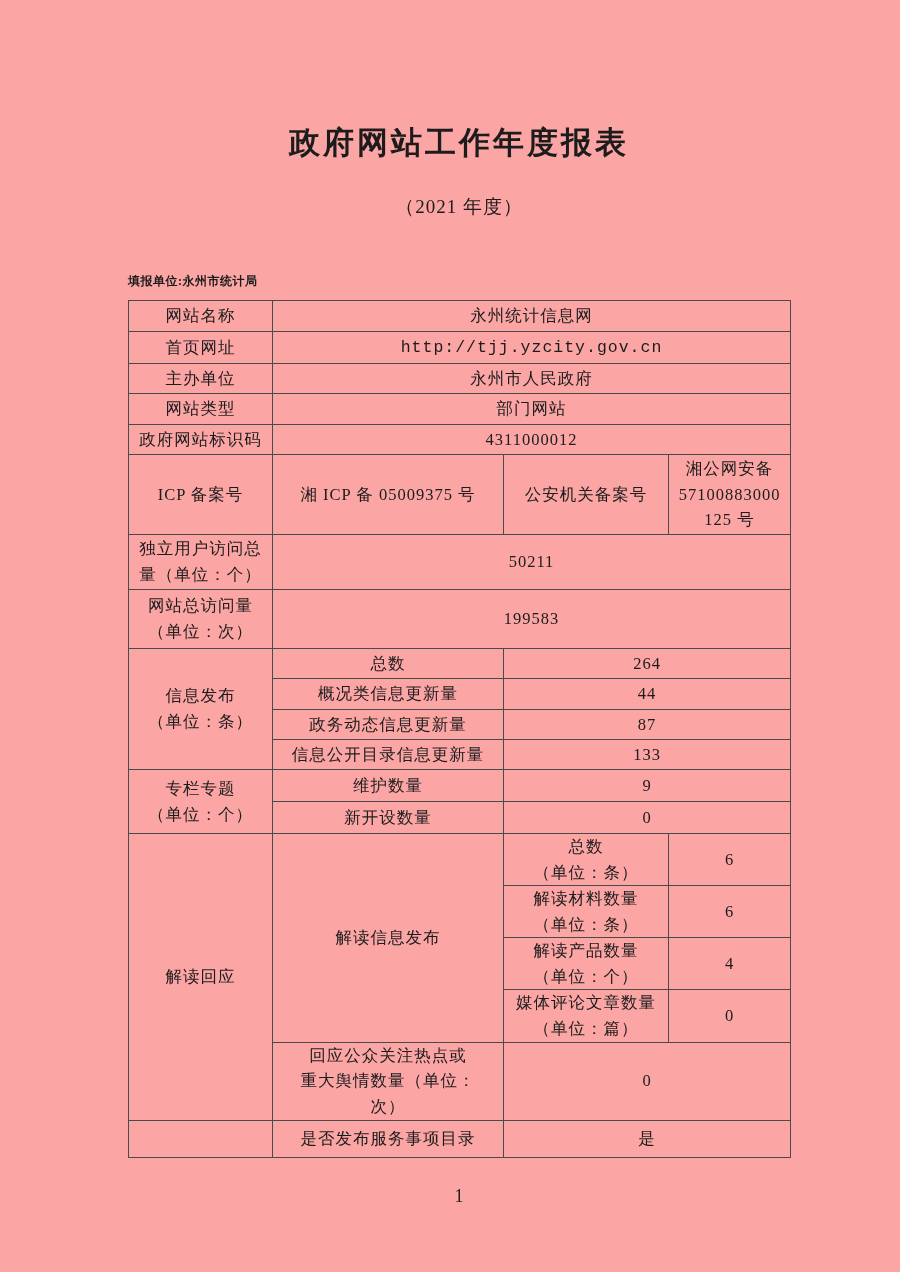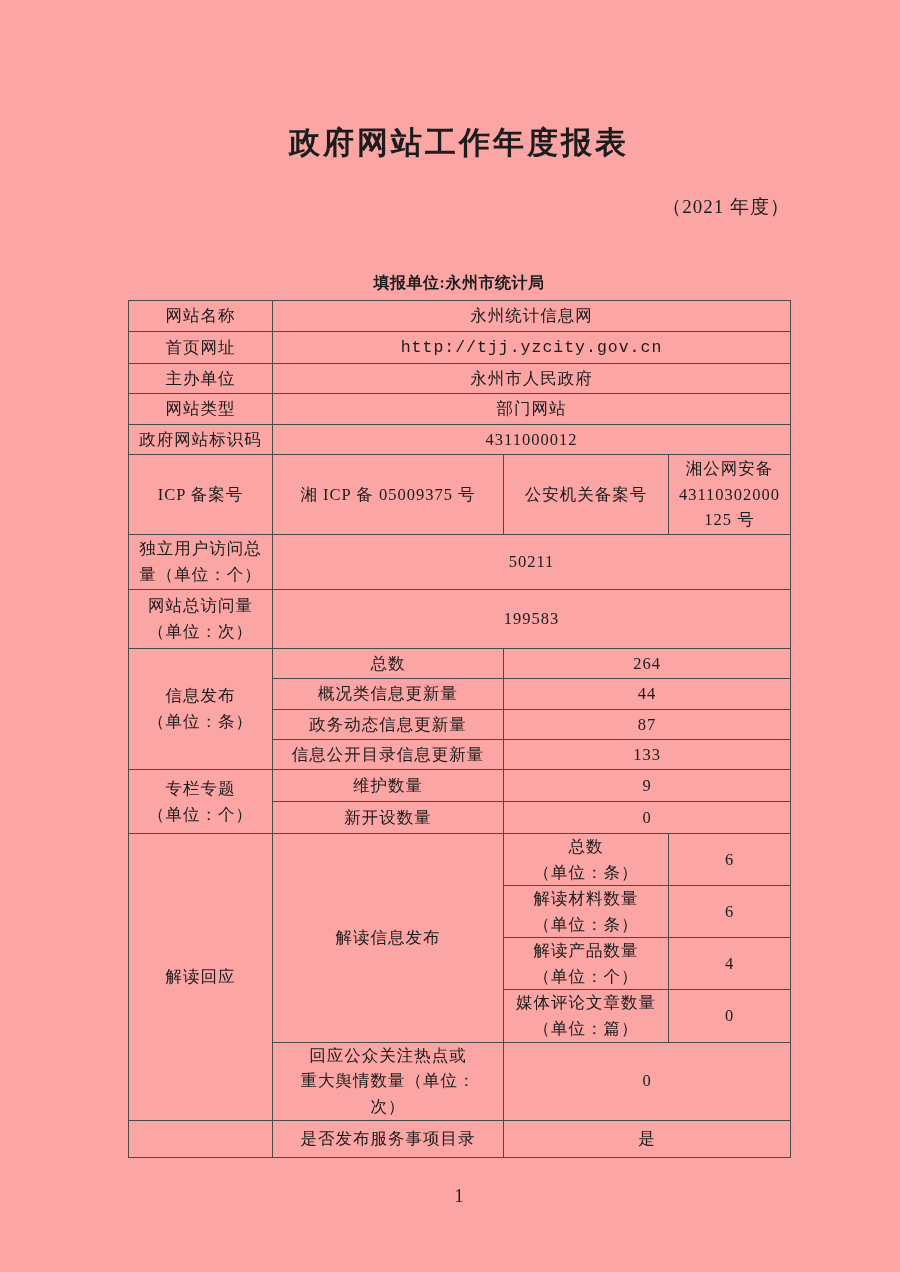--- a/index.html
+++ b/index.html
@@ -28,31 +28,31 @@
     font-size: 31px;
     font-weight: bold;
     letter-spacing: 3px;
     white-space: nowrap;
   }
   .subtitle {
     position: absolute;
     left: 0;
     top: 194px;
     width: 662px;
-    text-align: right;
+    text-align: center;
     font-size: 19px;
     letter-spacing: 1px;
   }
   .unit-line {
     position: absolute;
     left: 0;
     top: 273px;
     width: 662px;
-    text-align: center;
-    font-size: 16px;
+    text-align: left;
+    font-size: 12px;
     font-weight: bold;
     letter-spacing: 0.5px;
   }
   table.report {
     position: absolute;
     left: 0;
     top: 300px;
     width: 662px;
     border-collapse: collapse;
     table-layout: fixed;
@@ -117,21 +117,21 @@
         <tr style="height:30px">
           <td>政府网站标识码</td>
           <td colspan="3" class="num">4311000012</td>
         </tr>
 
         <tr style="height:80px">
           <td>ICP 备案号</td>
           <td>湘 ICP 备 05009375 号</td>
           <td>公安机关备案号</td>
           <td>湘公网安备
-43110302000
+57100883000
 125 号</td>
         </tr>
 
         <tr style="height:55px">
           <td>独立用户访问总
 量（单位：个）</td>
           <td colspan="3" class="num">50211</td>
         </tr>
         <tr style="height:59px">
           <td>网站总访问量

